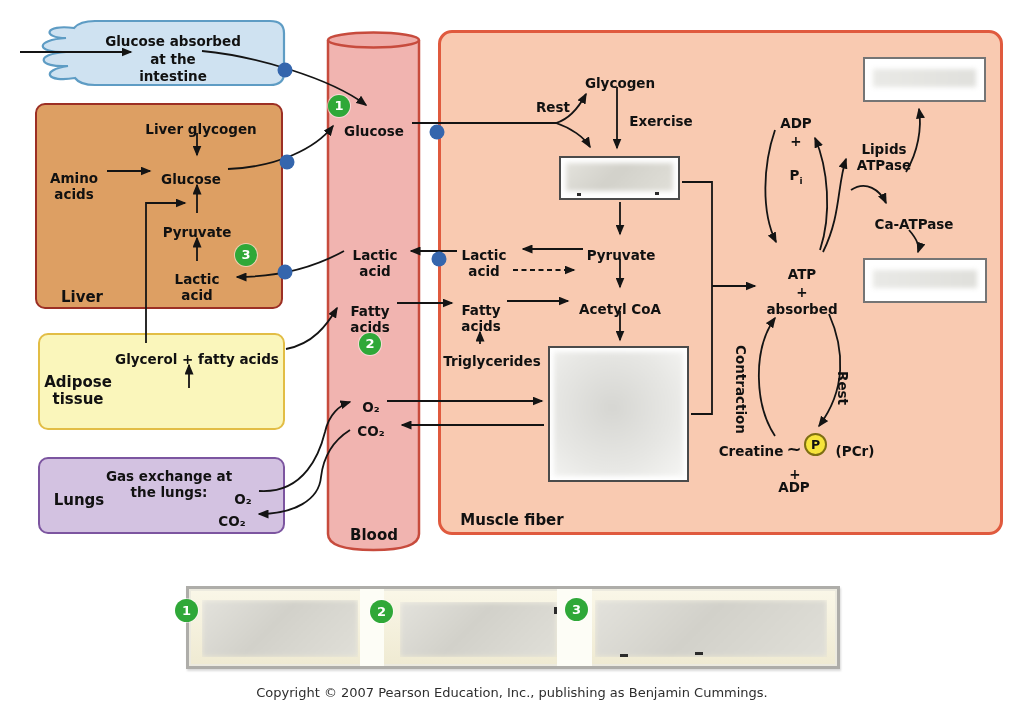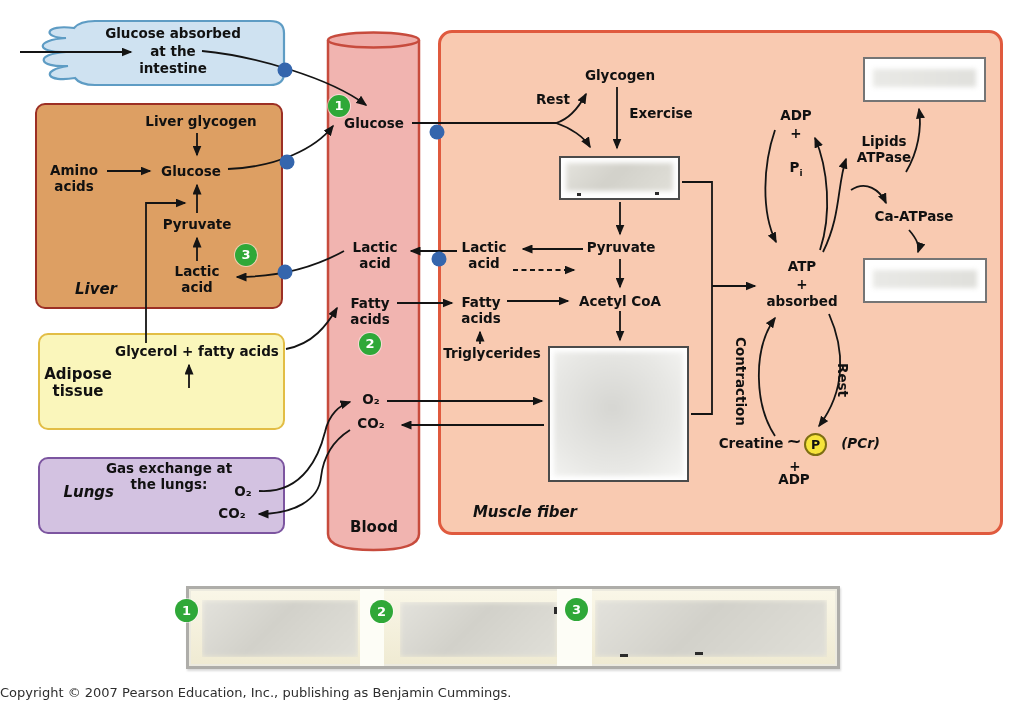--- a/index.html
+++ b/index.html
@@ -1,44 +1,44 @@
 <!DOCTYPE html>
 <html><head>
 <meta charset="utf-8">
 <style>
   html,body{margin:0;padding:0;background:#fff;}
   #stage{position:relative;width:1024px;height:720px;background:#fff;overflow:hidden;
          font-family:"DejaVu Sans","Liberation Sans",sans-serif;}
   .box{position:absolute;z-index:1;box-sizing:border-box;}
   #svglayer{position:absolute;left:0;top:0;z-index:2;}
   .lbl{position:absolute;z-index:4;font-weight:bold;font-size:13.5px;line-height:1.16;
-       color:#111;text-align:center;white-space:pre-line;}
+       color:#111;text-align:center;white-space:pre-line;margin-top:8px;}
   .big{font-size:15px;line-height:1.1;}
   .loose{line-height:1.3;}
-  .left{text-align:right;font-style:italic;}
+  .left{text-align:center;}
   .vert{writing-mode:vertical-rl;}
   .badge{position:absolute;z-index:5;width:22px;height:22px;border-radius:50%;
          background:#2fa838;color:#fff;font-weight:bold;font-size:13px;line-height:22px;
          text-align:center;box-shadow:0 0 0 1px rgba(255,255,255,.5);}
   .blank{position:absolute;z-index:3;background:#fff;overflow:hidden;box-sizing:border-box;}
   .b-dark{border:2px solid #4b4b4b;}
   .b-gray{border:2px solid #757575;}
   .smudge{position:absolute;background:linear-gradient(135deg,#e3e2dc,#d2d1ca 45%,#e0dfd8);
           filter:blur(2.5px);}
   .mark{position:absolute;background:#2b2b2b;filter:blur(0.7px);z-index:4;}
   #pcircle{position:absolute;z-index:4;width:23px;height:23px;border-radius:50%;
            background:#f6e43b;border:2px solid #7e6f12;box-sizing:border-box;
            color:#111;font-weight:bold;font-size:12.5px;line-height:19px;text-align:center;}
   #legendbar{position:absolute;z-index:1;left:186px;top:586px;width:654px;height:83px;
              box-sizing:border-box;border:3px solid #aeada9;
              background:linear-gradient(180deg,#faf7e8,#efead2);
              box-shadow:inset 0 0 0 2px #eceadf,1px 2px 2px rgba(0,0,0,.15);}
   .lgap{position:absolute;z-index:2;top:589px;height:77px;background:#fdfdf6;}
   sub{font-size:9px;}
-  #copyright{position:absolute;z-index:4;left:0;top:685px;width:1024px;
+  #copyright{position:absolute;z-index:4;left:0;top:685px;width:1024px;text-align:center;
              font-size:13px;color:#2e2e2e;font-weight:400;white-space:nowrap;}
 </style>
 </head>
 <body>
 
 <div id="stage">
 
   <div class="box" style="left:35px;top:103px;width:248px;height:206px;background:#dd9f63;border:2.5px solid #9c2f24;border-radius:10px;"></div>
   <div class="box" style="left:38px;top:333px;width:247px;height:97px;background:#faf6bb;border:2.5px solid #e2bd45;border-radius:10px;"></div>
   <div class="box" style="left:38px;top:457px;width:247px;height:77px;background:#d3c2e1;border:2.5px solid #7c55a0;border-radius:10px;"></div>

